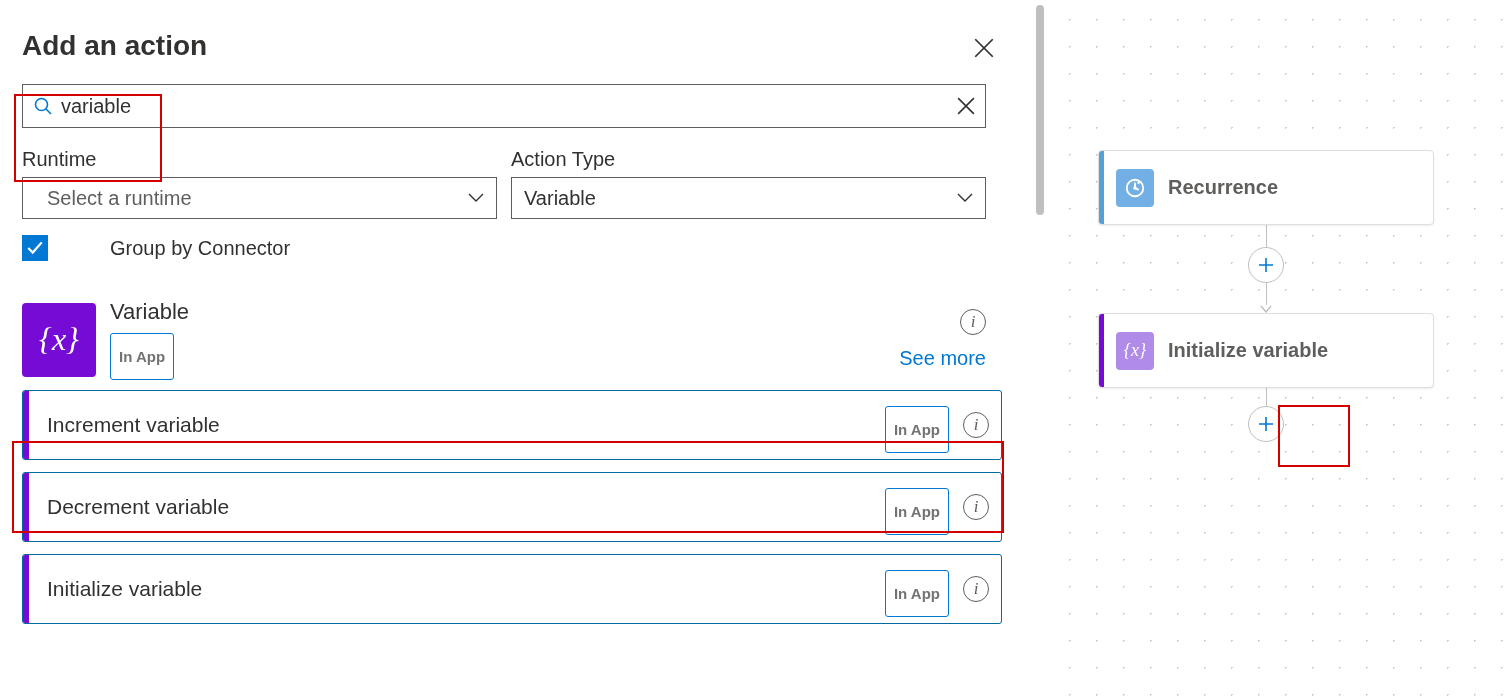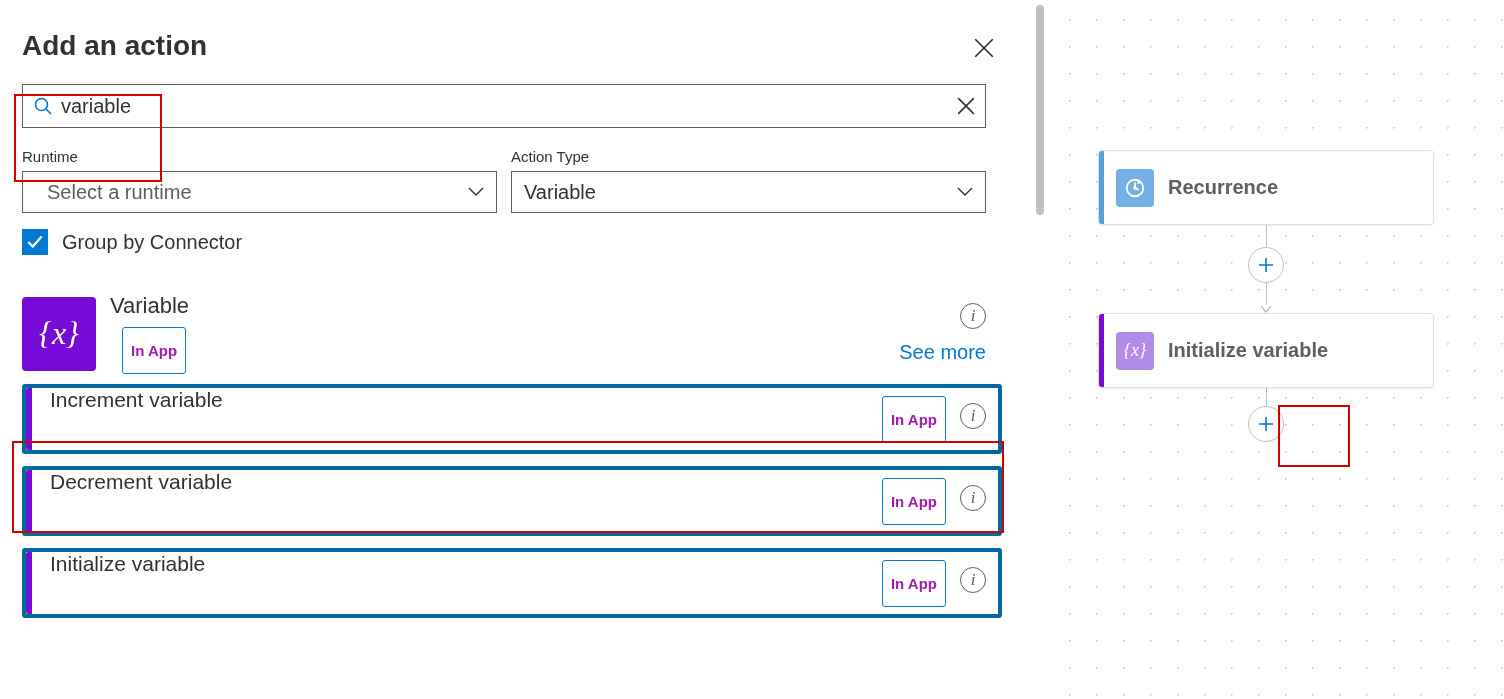--- a/index.html
+++ b/index.html
@@ -75,21 +75,21 @@
   }
 
   .filter-row {
     display: flex;
     gap: 14px;
     margin: 20px 4px 0 4px;
     margin-right: 24px;
   }
   .filter-col { flex: 1; display: flex; flex-direction: column; }
   .filter-label {
-    font-size: 15px;
+    font-size: 20px;
     color: #323130;
     margin-bottom: 6px;
   }
   .select {
     height: 42px;
     border: 1px solid #605e5c;
     display: flex;
     align-items: center;
     padding: 0 12px;
     font-size: 20px;
@@ -97,20 +97,21 @@
     background: #fff;
   }
   .select.placeholder { color: #605e5c; padding-left: 24px; }
   .select .txt { flex: 1; }
 
   .checkbox-row {
     margin: 16px 4px 0 4px;
     display: flex;
     align-items: center;
     font-size: 20px;
+    gap: 48px;
   }
   .checkbox {
     width: 26px; height: 26px;
     background: #0078d4;
     margin-right: 14px;
     display: flex; align-items:center; justify-content:center;
     cursor:pointer;
   }
   .checkbox svg { width: 18px; height: 18px; }
 
@@ -127,45 +128,44 @@
     color:#fff; font-style: italic;
     margin-right: 14px;
     font-family: "Times New Roman", serif;
     font-size: 32px;
   }
   .connector-text { flex:1; }
   .connector-title { font-size: 22px; color:#323130; }
   .in-app-badge {
     display:inline-block;
     border:1px solid #0078d4;
-    color:#a21caf;
+    color:#737373;
     font-size:15px;
     font-weight:600;
     padding: 14px 8px;
     border-radius:3px;
     margin-top:8px;
-    margin-left:12px;
   }
   .connector-right { display:flex; flex-direction:column; align-items:flex-end; gap:12px; }
   .info-icon {
     width:26px;height:26px;border:1px solid #605e5c;border-radius:50%;
     display:flex;align-items:center;justify-content:center;
     font-family: "Times New Roman", serif;
     font-style: italic;
     color:#605e5c; font-size:17px; cursor:pointer;
     background:#fff;
   }
   .see-more { color:#0078d4; font-size:20px; cursor:pointer; }
 
   .action-list { margin: 0 4px 0 4px; padding-right:4px; }
   .action-item {
-    border:4px solid #0369a1;
+    border:1px solid #0369a1;
     height:70px;
     margin-top:12px;
-    display:flex; align-items:flex-start;
+    display:flex; align-items:center;
     padding: 0 0 0 0;
     background:#fff;
     cursor:pointer;
     border-radius:3px;
   }
   .action-item:first-of-type { margin-top:10px; }
   .action-accent {
     width:6px; height:100%; background:#770bd6; border-radius:2px 0 0 2px;
   }
   .action-label { margin-left:18px; font-size:21px; color:#323130; flex:1; }

